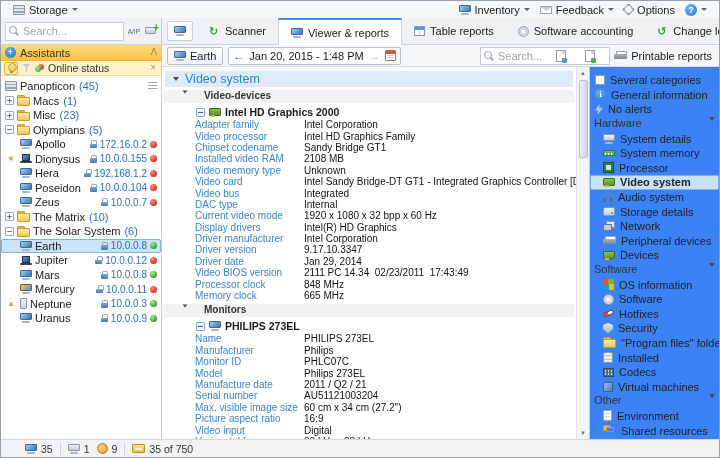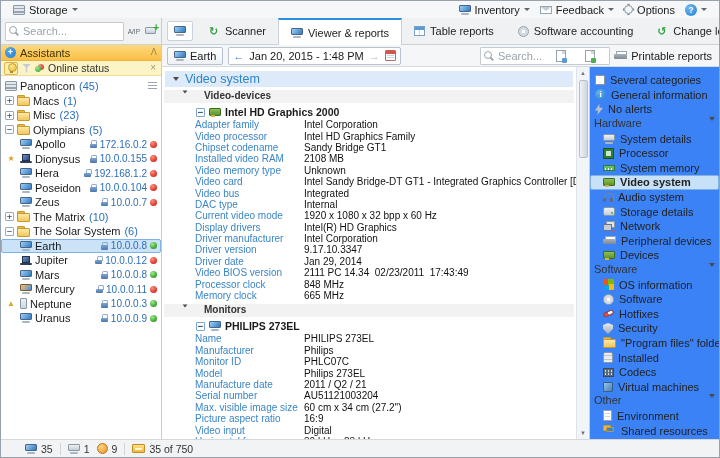--- a/index.html
+++ b/index.html
@@ -599,26 +599,26 @@
             </div>
             <div class="cat-header">
               <span>Hardware</span>
               <span class="tri"></span>
             </div>
             <div class="cat-item">
               <span class="ic ic ic-monitor grey"></span>
               <span>System details</span>
             </div>
             <div class="cat-item">
+              <span class="ic ic-ram"></span>
+              <span>System memory</span>
+            </div>
+            <div class="cat-item">
               <span class="ic ic-chip"></span>
               <span>Processor</span>
-            </div>
-            <div class="cat-item">
-              <span class="ic ic-ram"></span>
-              <span>System memory</span>
             </div>
             <div class="cat-item sel">
               <span class="ic ic-videocard"></span>
               <span>Video system</span>
             </div>
             <div class="cat-item">
               <span class="ic ic-headphones"></span>
               <span>Audio system</span>
             </div>
             <div class="cat-item">

